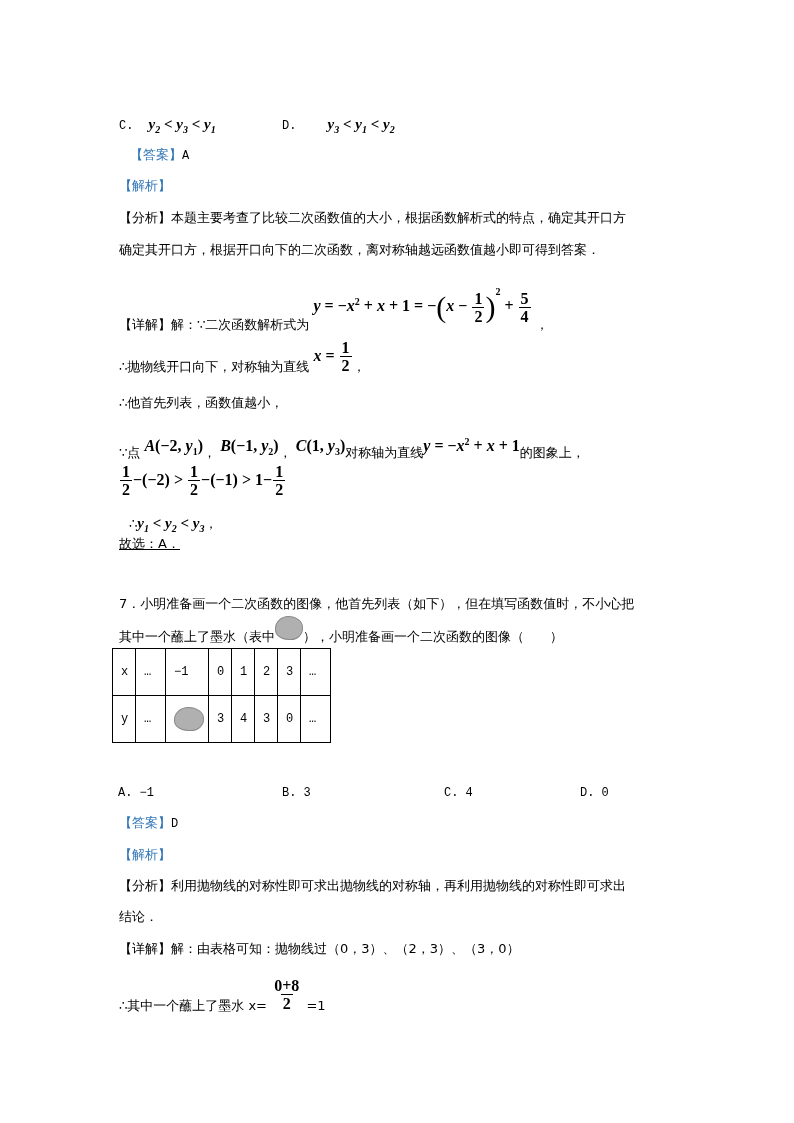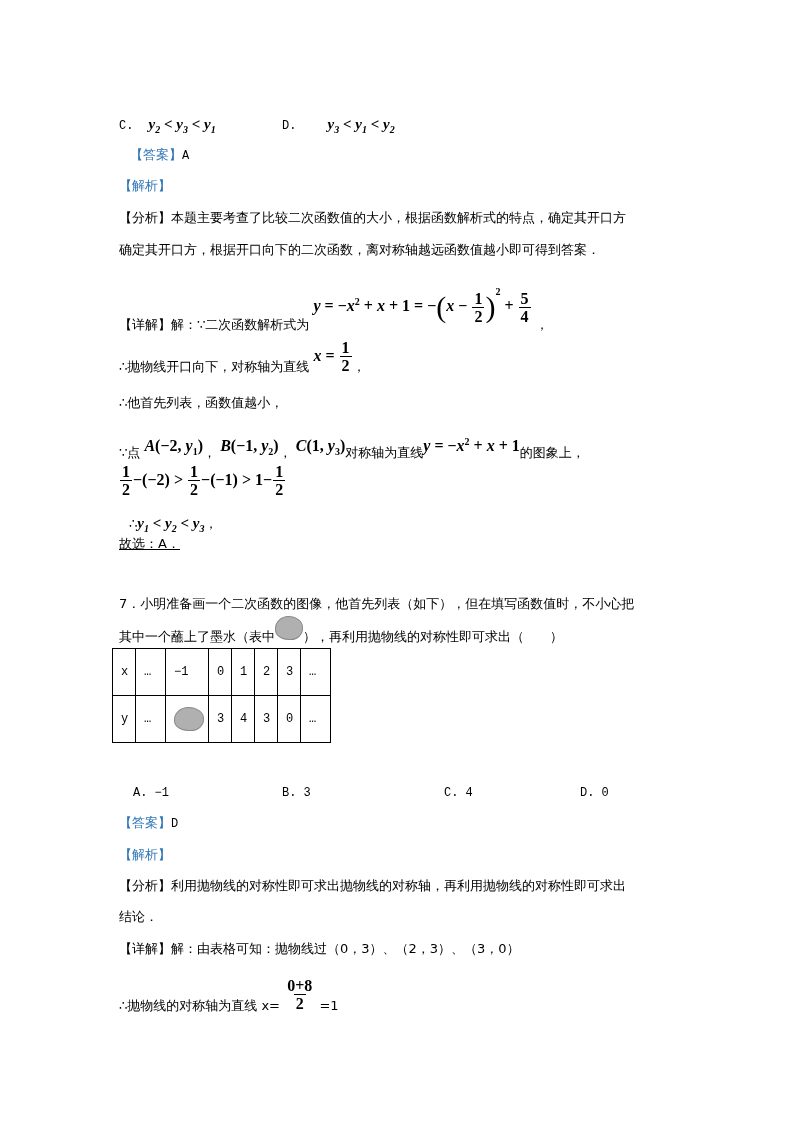--- a/index.html
+++ b/index.html
@@ -92,21 +92,21 @@
 </div>
 
 <div class="line" style="top:514px;margin-left:10px;">
   <span>∴</span><span class="math mi" style="font-size:15px;">y<sub>1</sub> &lt; y<sub>2</sub> &lt; y<sub>3</sub></span><span>，</span>
 </div>
 
 <div class="line" style="top:535px;text-decoration:underline;">故选：A．</div>
 
 <div class="line" style="top:583px;margin-top:12px;">7．小明准备画一个二次函数的图像，他首先列表（如下），但在填写函数值时，不小心把</div>
 <div class="line" style="top:622px;">
-  <span>其中一个蘸上了墨水（表中</span><span class="ink-small"></span><span>），再利用抛物线的对称性即可求出（　　）</span>
+  <span>其中一个蘸上了墨水（表中</span><span class="ink-small"></span><span>），小明准备画一个二次函数的图像（　　）</span>
 </div>
 
 <table class="tbl">
   <tbody>
       <tr>
     <td style="width:14px;">x</td>
     <td style="width:21px;">…</td>
     <td style="width:34px;">−1</td>
     <td style="width:14px;">0</td>
     <td style="width:14px;">1</td>
@@ -120,38 +120,38 @@
     <td><span class="ink"></span></td>
     <td>3</td>
     <td>4</td>
     <td>3</td>
     <td>0</td>
     <td>…</td>
   </tr>
 </tbody>
   </table>
 
-<div class="opt" style="left:133px; top:786px;"><span>A.</span> <span>−1</span></div>
+<div class="opt" style="left:118px; top:786px;"><span>A.</span> <span>−1</span></div>
 <div class="opt" style="left:282px; top:786px;"><span>B.</span> <span>3</span></div>
 <div class="opt" style="left:444px; top:786px;"><span>C.</span> <span>4</span></div>
 <div class="opt" style="left:580px; top:786px;"><span>D.</span> <span>0</span></div>
 
 <div class="line" style="top:814px;">
   <span class="tag">【答案】</span><span class="mono">D</span>
 </div>
 <div class="line" style="top:846px;">
   <span class="tag">【解析】</span>
 </div>
 <div class="line" style="top:877px;">
   <span>【分析】</span><span>利用抛物线的对称性即可求出抛物线的对称轴，再利用抛物线的对称性即可求出</span>
 </div>
 <div class="line" style="top:908px;text-align:right;">结论．</div>
 <div class="line" style="top:940px;">
   <span>【详解】</span><span>解：由表格可知：抛物线过（0，3）、（2，3）、（3，0）</span>
 </div>
 <div class="line" style="top:972px; line-height:44px;">
-  <span style="vertical-align:-12px;">∴抛物线的对称轴为直线 x=</span>
+  <span style="vertical-align:-12px;">∴其中一个蘸上了墨水 x=</span>
   <span class="math frac">
       <span class="num">0+8</span>
       <span class="den">2</span>
     </span>
   <span style="vertical-align:-12px;">=1</span>
 </div>
 
 </body></html>

